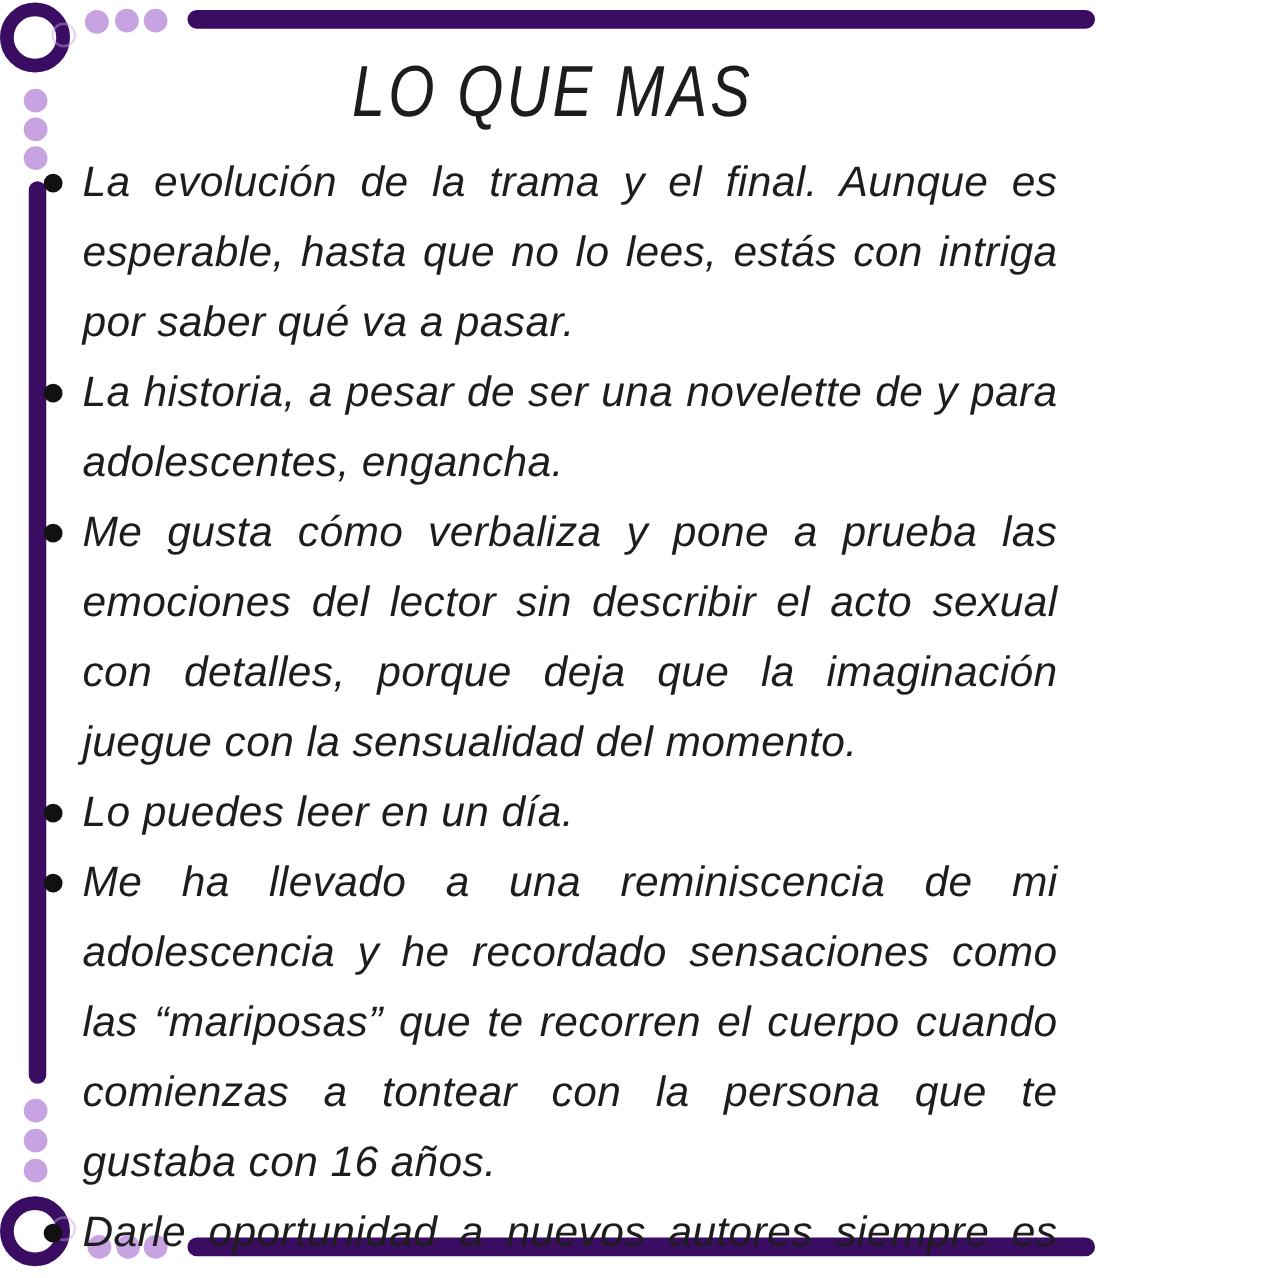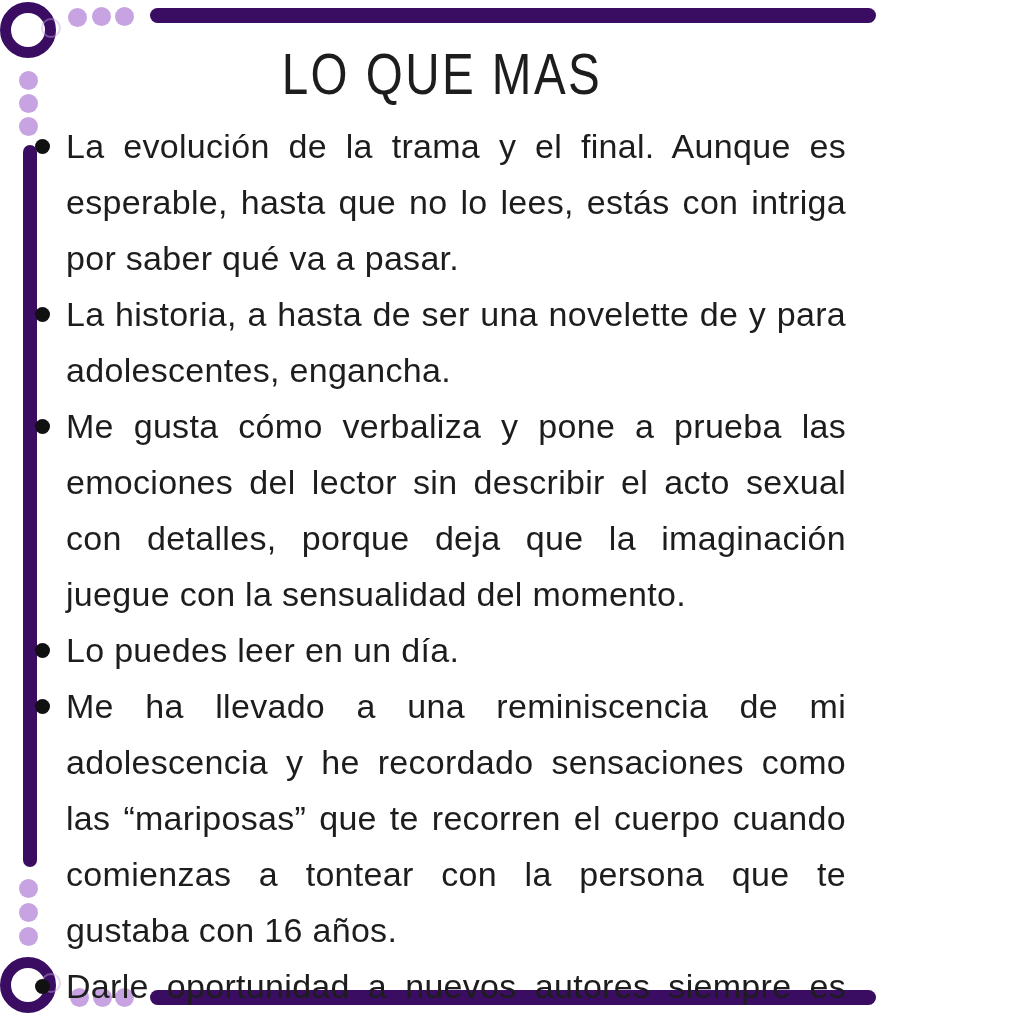--- a/index.html
+++ b/index.html
@@ -10,21 +10,21 @@
     --background:#ffffff;
   }
   *{box-sizing:border-box;}
   html,body{margin:0;padding:0;}
   body{
     width:1024px;height:1022px;
     background:var(--background);
     font-family:"Liberation Sans",sans-serif;
     overflow:hidden;
   }
-  #canvas{position:relative;width:884px;height:1022px;background:var(--background);overflow:hidden;}
+  #canvas{position:relative;width:884px;height:1022px;background:var(--background);overflow:hidden;font-style:italic;}
 
   
   .ring{
     position:absolute;width:56px;height:56px;border-radius:50%;
     border:11px solid var(--dark-purple);
   }
   .faint-circle{
     position:absolute;width:20px;height:20px;border-radius:50%;
     border:2px solid rgba(199,163,226,0.45);
   }
@@ -126,21 +126,21 @@
 
   </div>
 
   <div class="title">LO QUE MAS</div>
 
   <div class="content">
     <ul class="highlights">
 
         <li><span>La evolución de la trama y el final. Aunque es esperable, hasta que no lo lees, estás con intriga por saber qué va a pasar.</span></li>
 
-        <li><span>La historia, a hasta de ser una novelette de y para adolescentes, engancha.</span></li>
+        <li><span>La historia, a pesar de ser una novelette de y para adolescentes, engancha.</span></li>
 
         <li><span>Me gusta cómo verbaliza y pone a prueba las emociones del lector sin describir el acto sexual con detalles, porque deja que la imaginación juegue con la sensualidad del momento.</span></li>
 
         <li><span>Lo puedes leer en un día.</span></li>
 
         <li><span>Me ha llevado a una reminiscencia de mi adolescencia y he recordado sensaciones como las “mariposas” que te recorren el cuerpo cuando comienzas a tontear con la persona que te gustaba con 16 años.</span></li>
 
         <li><span>Darle oportunidad a nuevos autores siempre es bien.</span></li>
       </ul>
   </div>

